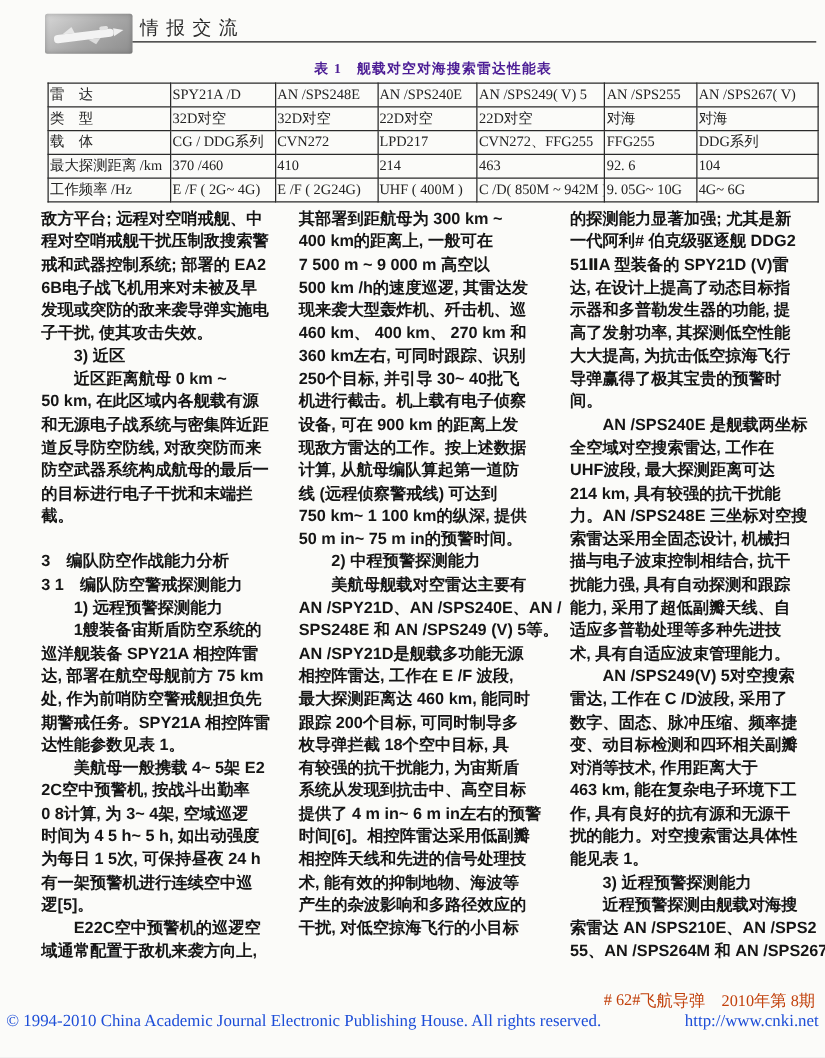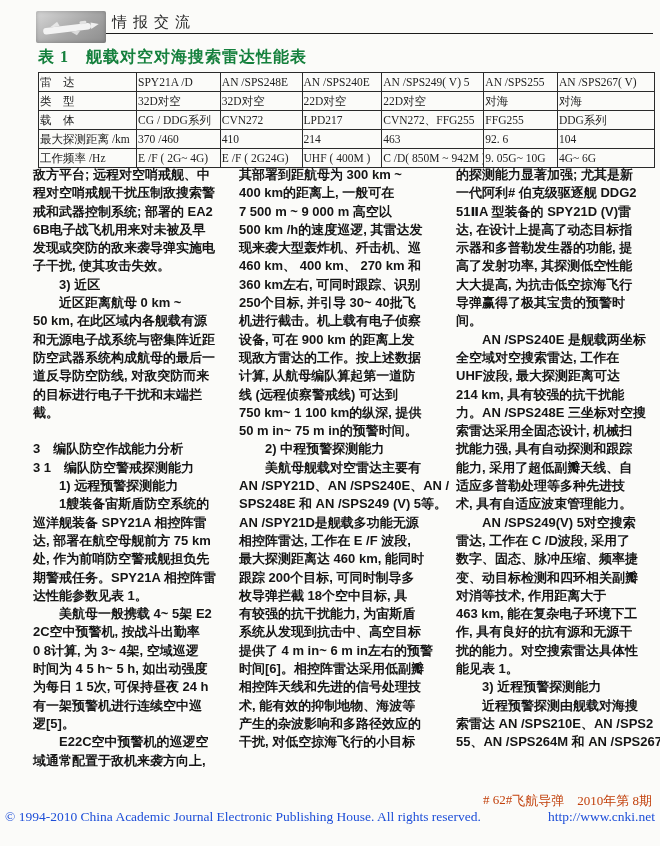--- a/index.html
+++ b/index.html
@@ -11,21 +11,21 @@
   
   .header{position:absolute;top:10px;left:36px;right:7px;height:38px;padding-left:40px;}
   .logo{position:absolute;left:0;top:1px;width:70px;height:32px;border-radius:2px;
         background:linear-gradient(145deg,#d8d8d8 0%,#a7a7a7 55%,#8d8d8d 100%);
         box-shadow:inset 0 0 4px rgba(0,0,0,.25);}
   .logo svg{display:block;width:100%;height:100%;}
   .brand{position:absolute;left:76px;top:3px;font-size:15px;letter-spacing:6px;color:#2a2a2a;}
   .rule{position:absolute;left:70px;right:0;top:23px;border-top:1.6px solid #1c1c1c;}
   
   .table-wrap{position:absolute;top:47px;left:38px;width:617px;}
-  .caption{font-size:16px;font-weight:bold;letter-spacing:1px;margin-bottom:4px;color:#15803d;}
+  .caption{text-align:center;font-size:11px;font-weight:bold;letter-spacing:1px;margin-bottom:4px;color:#4c1d95;}
   table{width:100%;border-collapse:collapse;table-layout:fixed;font-size:11.5px;color:#222;
         border:1.6px solid #2b2b2b;}
   td{border:1px solid #2b2b2b;text-align:left;padding:2px 1px;height:14px;line-height:13px;
      overflow:hidden;white-space:nowrap;}
   
   .columns{position:absolute;top:166px;left:33px;width:624px;display:flex;gap:16px;}
   .col{width:201px;font-size:13.4px;line-height:18.3px;color:#2f2f2f;}
   .line{white-space:nowrap;}
   .line.bold{font-weight:bold;color:#151515;font-family:"Liberation Sans","DejaVu Sans",sans-serif;font-size:13px;}
   
@@ -122,22 +122,22 @@
         <div class="line bold">敌方平台; 远程对空哨戒舰、中</div>
         <div class="line bold">程对空哨戒舰干扰压制敌搜索警</div>
         <div class="line bold">戒和武器控制系统; 部署的 EA2</div>
         <div class="line bold">6B电子战飞机用来对未被及早</div>
         <div class="line bold">发现或突防的敌来袭导弹实施电</div>
         <div class="line bold">子干扰, 使其攻击失效。</div>
         <div class="line bold">　　3) 近区</div>
         <div class="line bold">　　近区距离航母 0 km ~</div>
         <div class="line bold">50 km, 在此区域内各舰载有源</div>
         <div class="line bold">和无源电子战系统与密集阵近距</div>
+        <div class="line bold">道反导防空防线, 对敌突防而来</div>
         <div class="line bold">防空武器系统构成航母的最后一</div>
-        <div class="line bold">道反导防空防线, 对敌突防而来</div>
         <div class="line bold">的目标进行电子干扰和末端拦</div>
         <div class="line bold">截。</div>
         <div class="line">&nbsp;</div>
         <div class="line bold">3　编队防空作战能力分析</div>
         <div class="line bold">3 1　编队防空警戒探测能力</div>
         <div class="line bold">　　1) 远程预警探测能力</div>
         <div class="line bold">　　1艘装备宙斯盾防空系统的</div>
         <div class="line bold">巡洋舰装备 SPY21A 相控阵雷</div>
         <div class="line bold">达, 部署在航空母舰前方 75 km</div>
         <div class="line bold">处, 作为前哨防空警戒舰担负先</div>
@@ -196,20 +196,21 @@
         <div class="line bold">高了发射功率, 其探测低空性能</div>
         <div class="line bold">大大提高, 为抗击低空掠海飞行</div>
         <div class="line bold">导弹赢得了极其宝贵的预警时</div>
         <div class="line bold">间。</div>
         <div class="line bold">　　AN /SPS240E 是舰载两坐标</div>
         <div class="line bold">全空域对空搜索雷达, 工作在</div>
         <div class="line bold">UHF波段, 最大探测距离可达</div>
         <div class="line bold">214 km, 具有较强的抗干扰能</div>
         <div class="line bold">力。AN /SPS248E 三坐标对空搜</div>
         <div class="line bold">索雷达采用全固态设计, 机械扫</div>
+        <div class="line bold">描与电子波束控制相结合, 抗干</div>
         <div class="line bold">扰能力强, 具有自动探测和跟踪</div>
         <div class="line bold">能力, 采用了超低副瓣天线、自</div>
         <div class="line bold">适应多普勒处理等多种先进技</div>
         <div class="line bold">术, 具有自适应波束管理能力。</div>
         <div class="line bold">　　AN /SPS249(V) 5对空搜索</div>
         <div class="line bold">雷达, 工作在 C /D波段, 采用了</div>
         <div class="line bold">数字、固态、脉冲压缩、频率捷</div>
         <div class="line bold">变、动目标检测和四环相关副瓣</div>
         <div class="line bold">对消等技术, 作用距离大于</div>
         <div class="line bold">463 km, 能在复杂电子环境下工</div>

